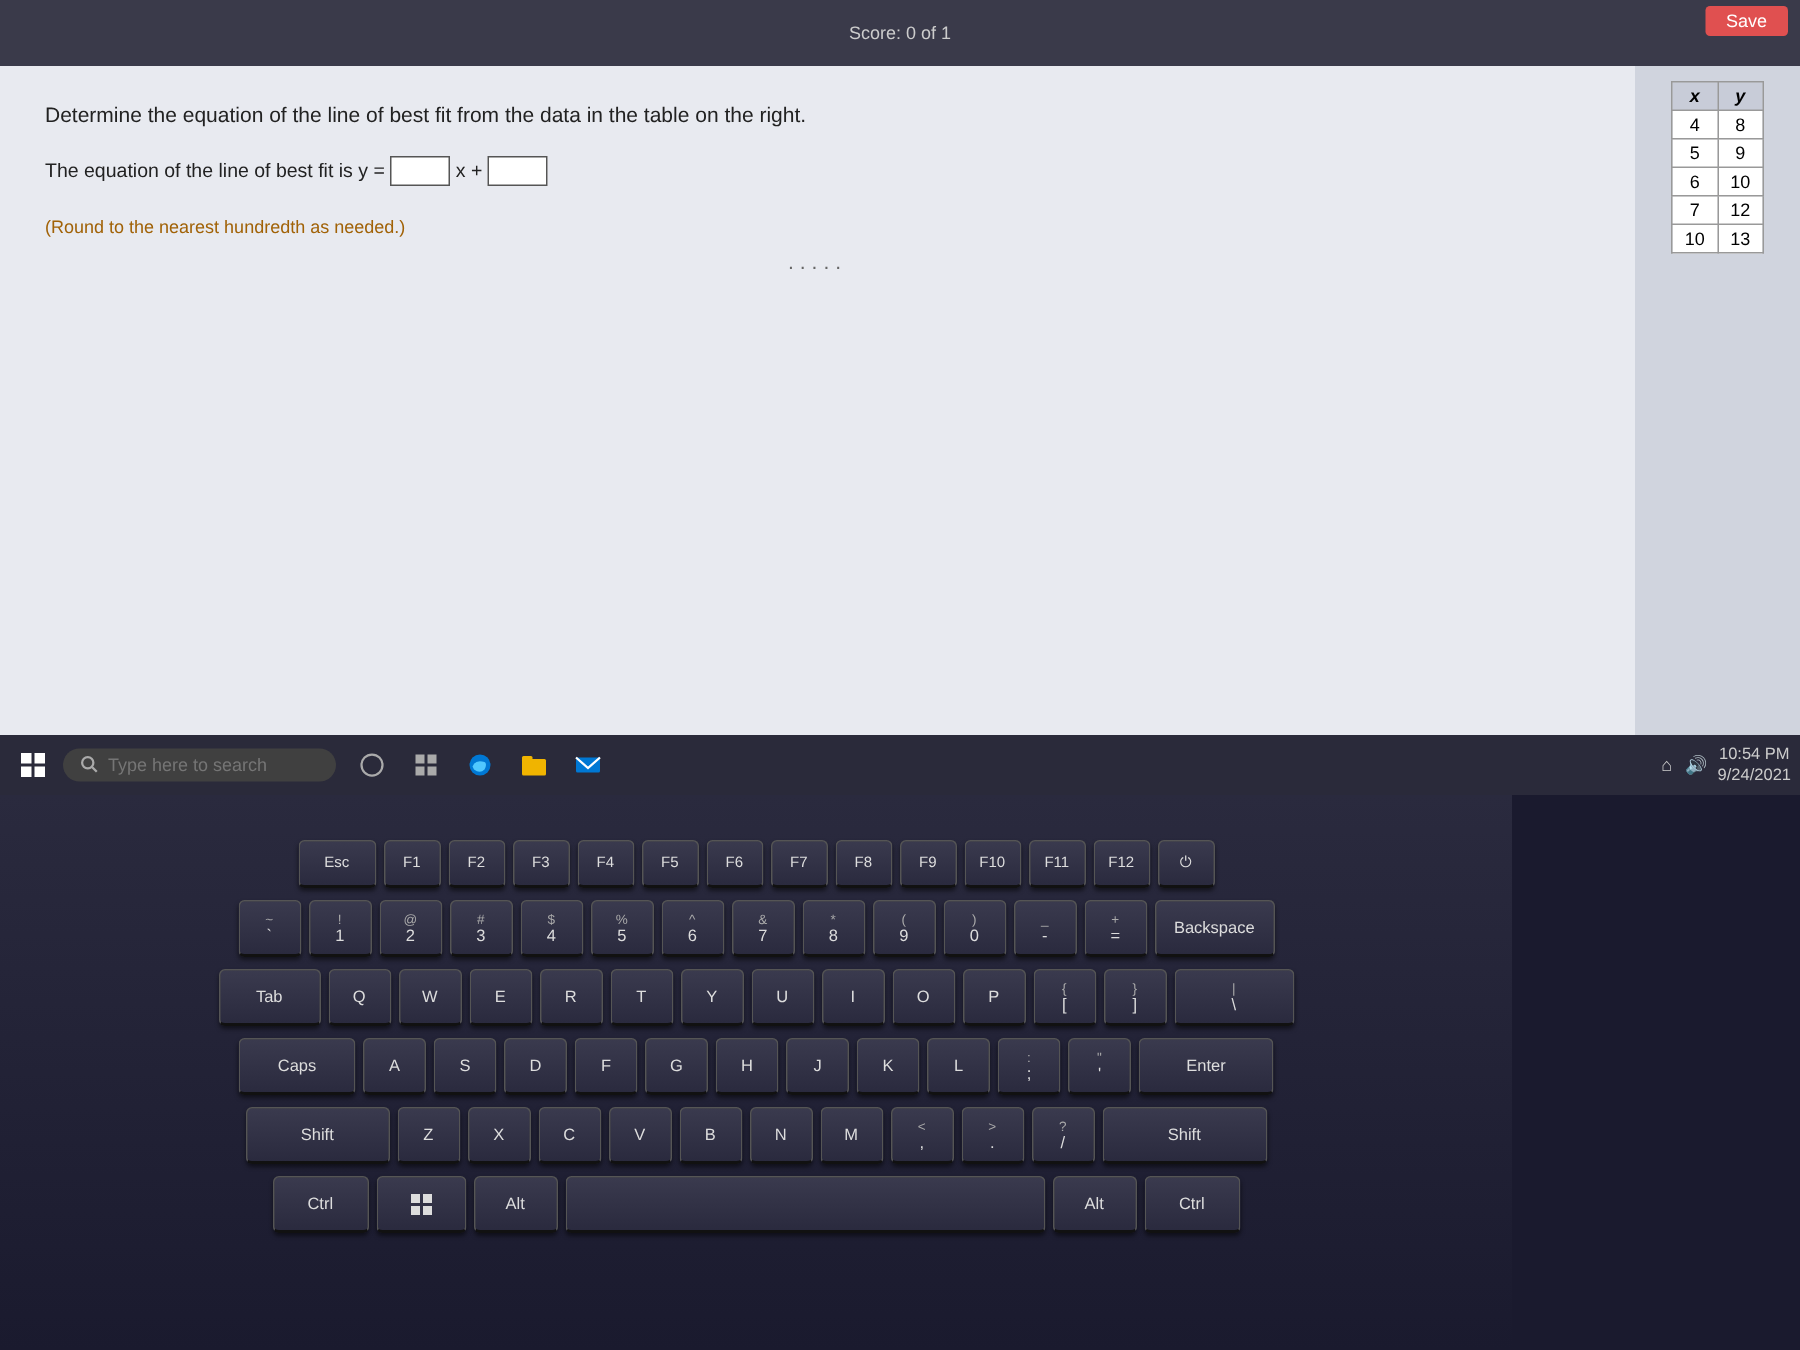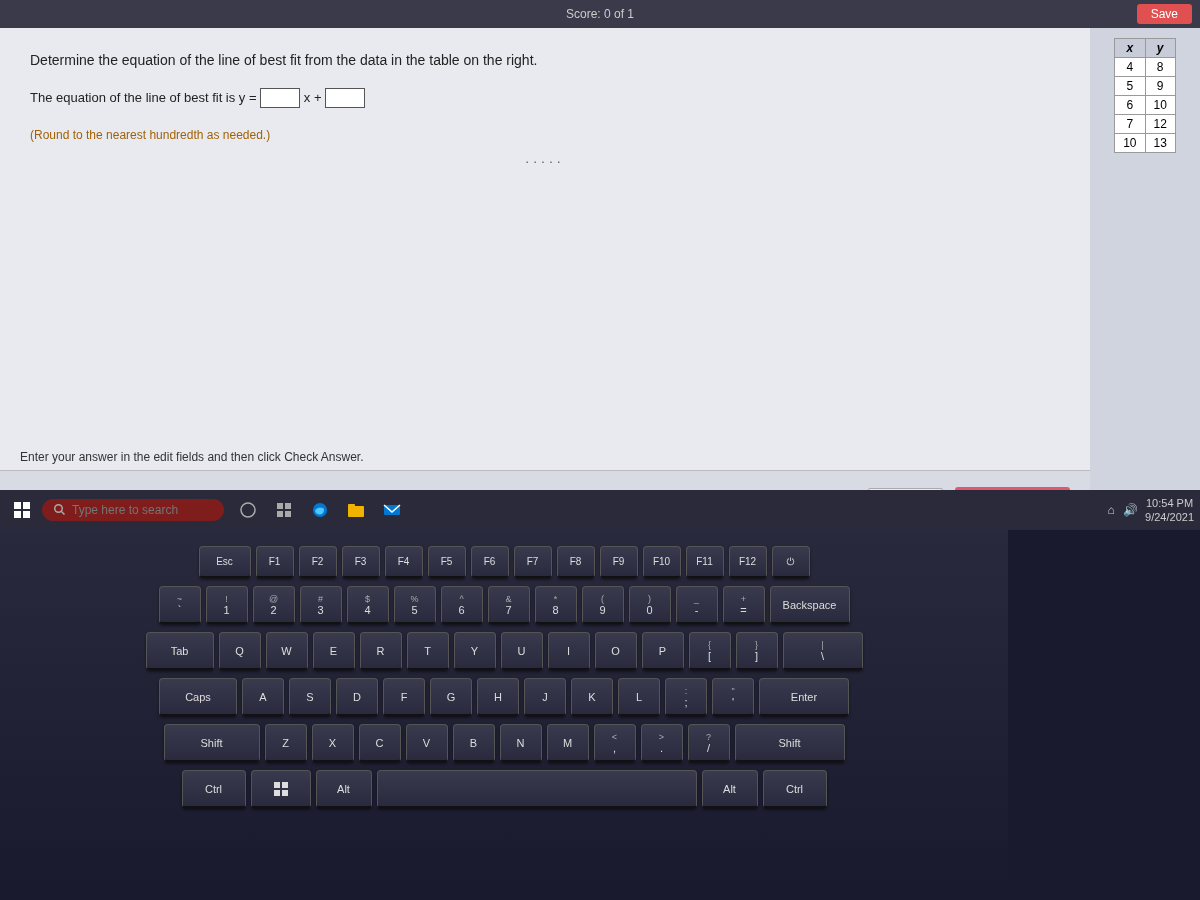--- a/index.html
+++ b/index.html
@@ -18,21 +18,21 @@
       top: 0; left: 0;
       width: 1200px;
       height: 530px;
       background: #b0b8c8;
       display: flex;
       flex-direction: column;
     }
 
     
     .title-bar {
-      height: 28px;
+      height: 44px;
       background: #3a3a4a;
       display: flex;
       align-items: center;
       justify-content: space-between;
       padding: 0 8px;
     }
     .title-bar-score {
       color: #ccc;
       font-size: 12px;
       position: absolute;
@@ -193,21 +193,21 @@
       width: 16px;
       height: 16px;
     }
     .win-icon span {
       background: white;
       display: block;
     }
     .taskbar-search {
       display: flex;
       align-items: center;
-      background: #7f1d1d;
+      background: #404040;
       border-radius: 12px;
       padding: 4px 12px;
       gap: 6px;
       min-width: 180px;
     }
     .taskbar-search input {
       background: transparent;
       border: none;
       color: #ccc;
       font-size: 12px;
@@ -235,21 +235,21 @@
       align-items: center;
       gap: 6px;
       color: #ccc;
       font-size: 11px;
     }
     .taskbar-time { text-align: center; line-height: 1.3; }
 
     
     .keyboard-area {
       position: absolute;
-      bottom: 14px;
+      bottom: 0;
       left: 0;
       width: 1008px;
       height: 370px;
       background: linear-gradient(180deg, #2a2a3e 0%, #1a1a2e 100%);
       display: flex;
       flex-direction: column;
       align-items: center;
       padding: 30px 20px 10px;
       gap: 8px;
     }
@@ -343,34 +343,20 @@
           <span>x +</span>
           <input class="eq-input" type="text" value="" style="">
         </div>
         <p class="round-note">(Round to the nearest hundredth as needed.)</p>
       </div>
 
       <div class="dots-row">
         <span>.....</span>
       </div>
 
-      <div style="position:absolute; bottom:0; left:0; right:0;">
-        <div style="padding: 6px 20px; font-size:12px; color:#333;">Enter your answer in the edit fields and then click Check Answer.</div>
-        <div class="action-bar">
-          <div class="action-bar-left">
-            <a class="help-link">Help Me Solve This</a>
-            <a class="help-link" style="margin-right:16px;">View an Example</a>
-            <a class="help-link">Get More Help ▲</a>
-          </div>
-          <div class="action-bar-right">
-            <button class="clear-all-btn">Clear All</button>
-            <button class="check-answer-btn">Check Answer</button>
-          </div>
-        </div>
-      </div>
     </div>
 
     <div class="right-panel">
       <table class="data-table">
         <thead>
           <tr>
             <th>x</th>
             <th>y</th>
           </tr>
         </thead>

